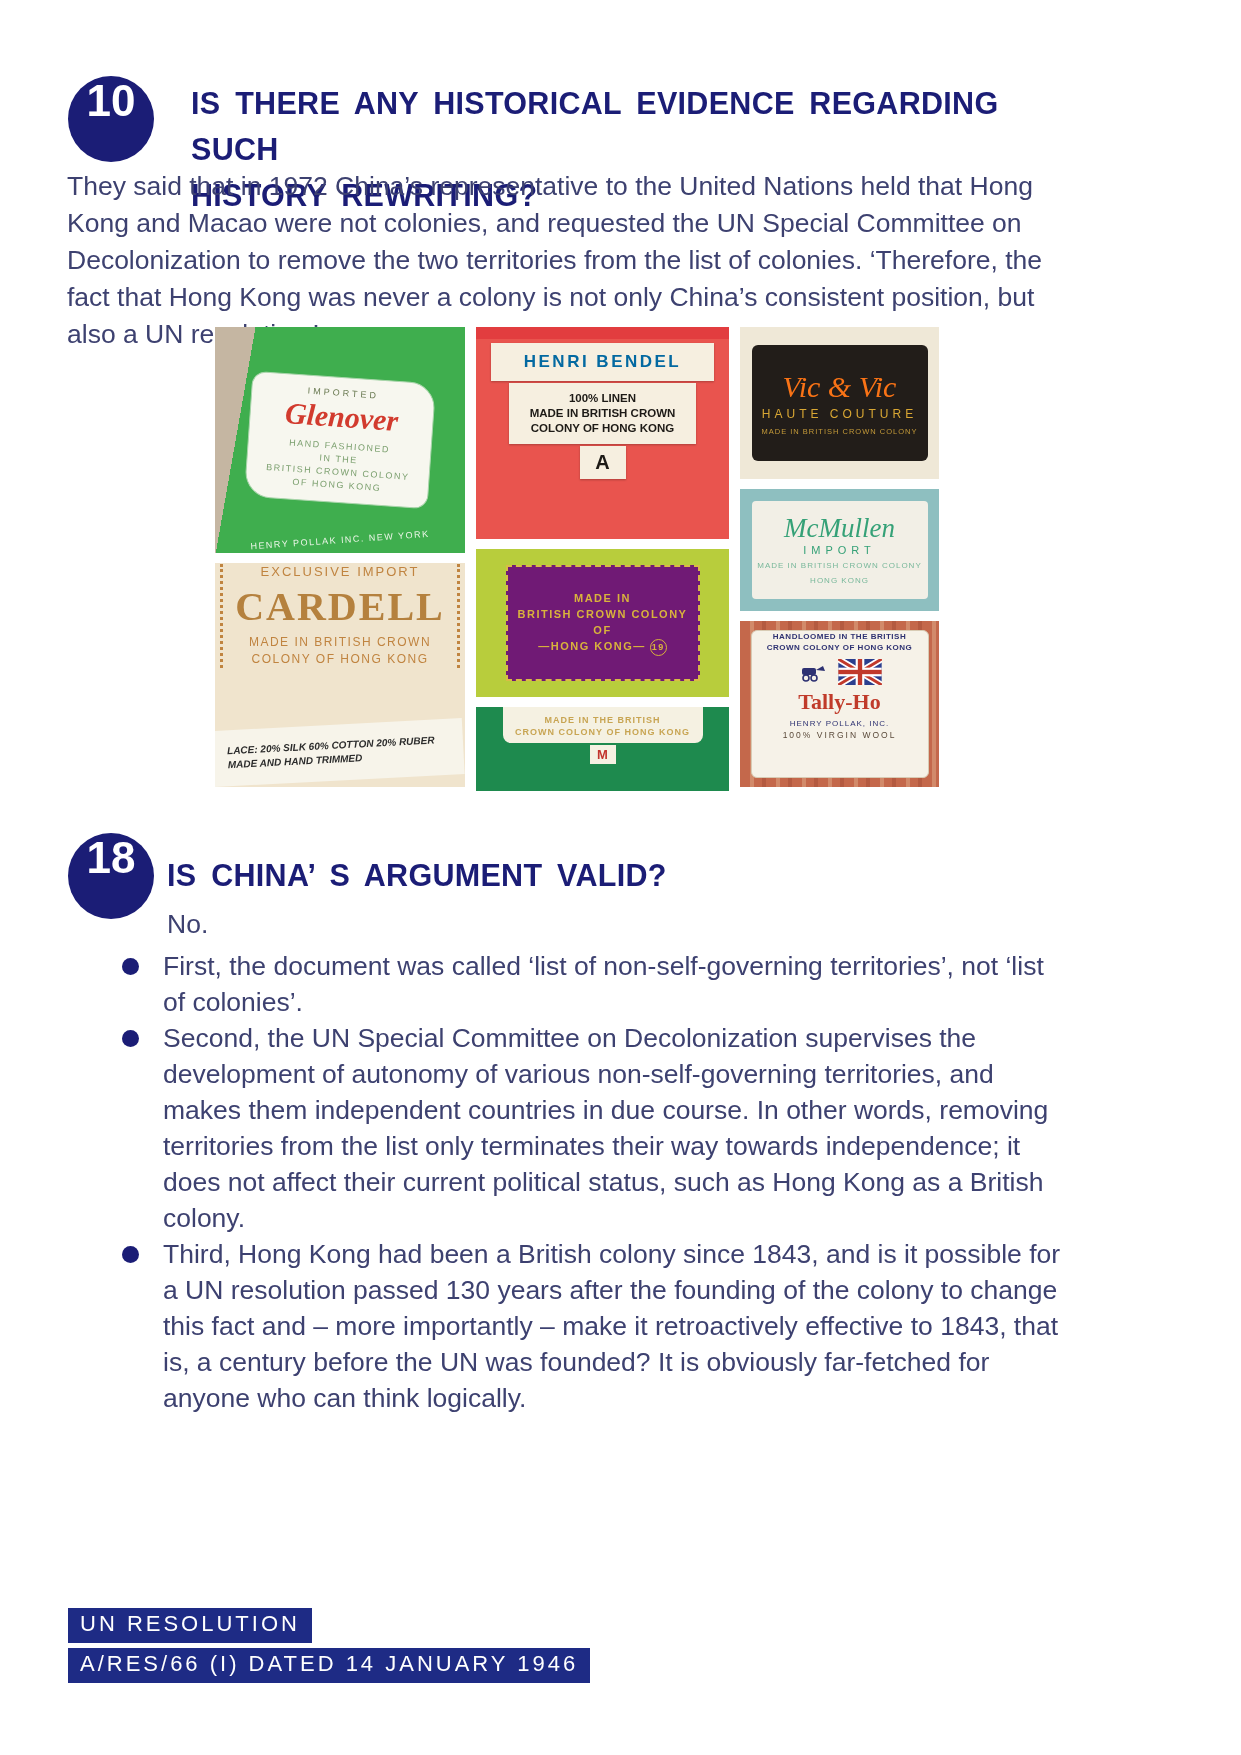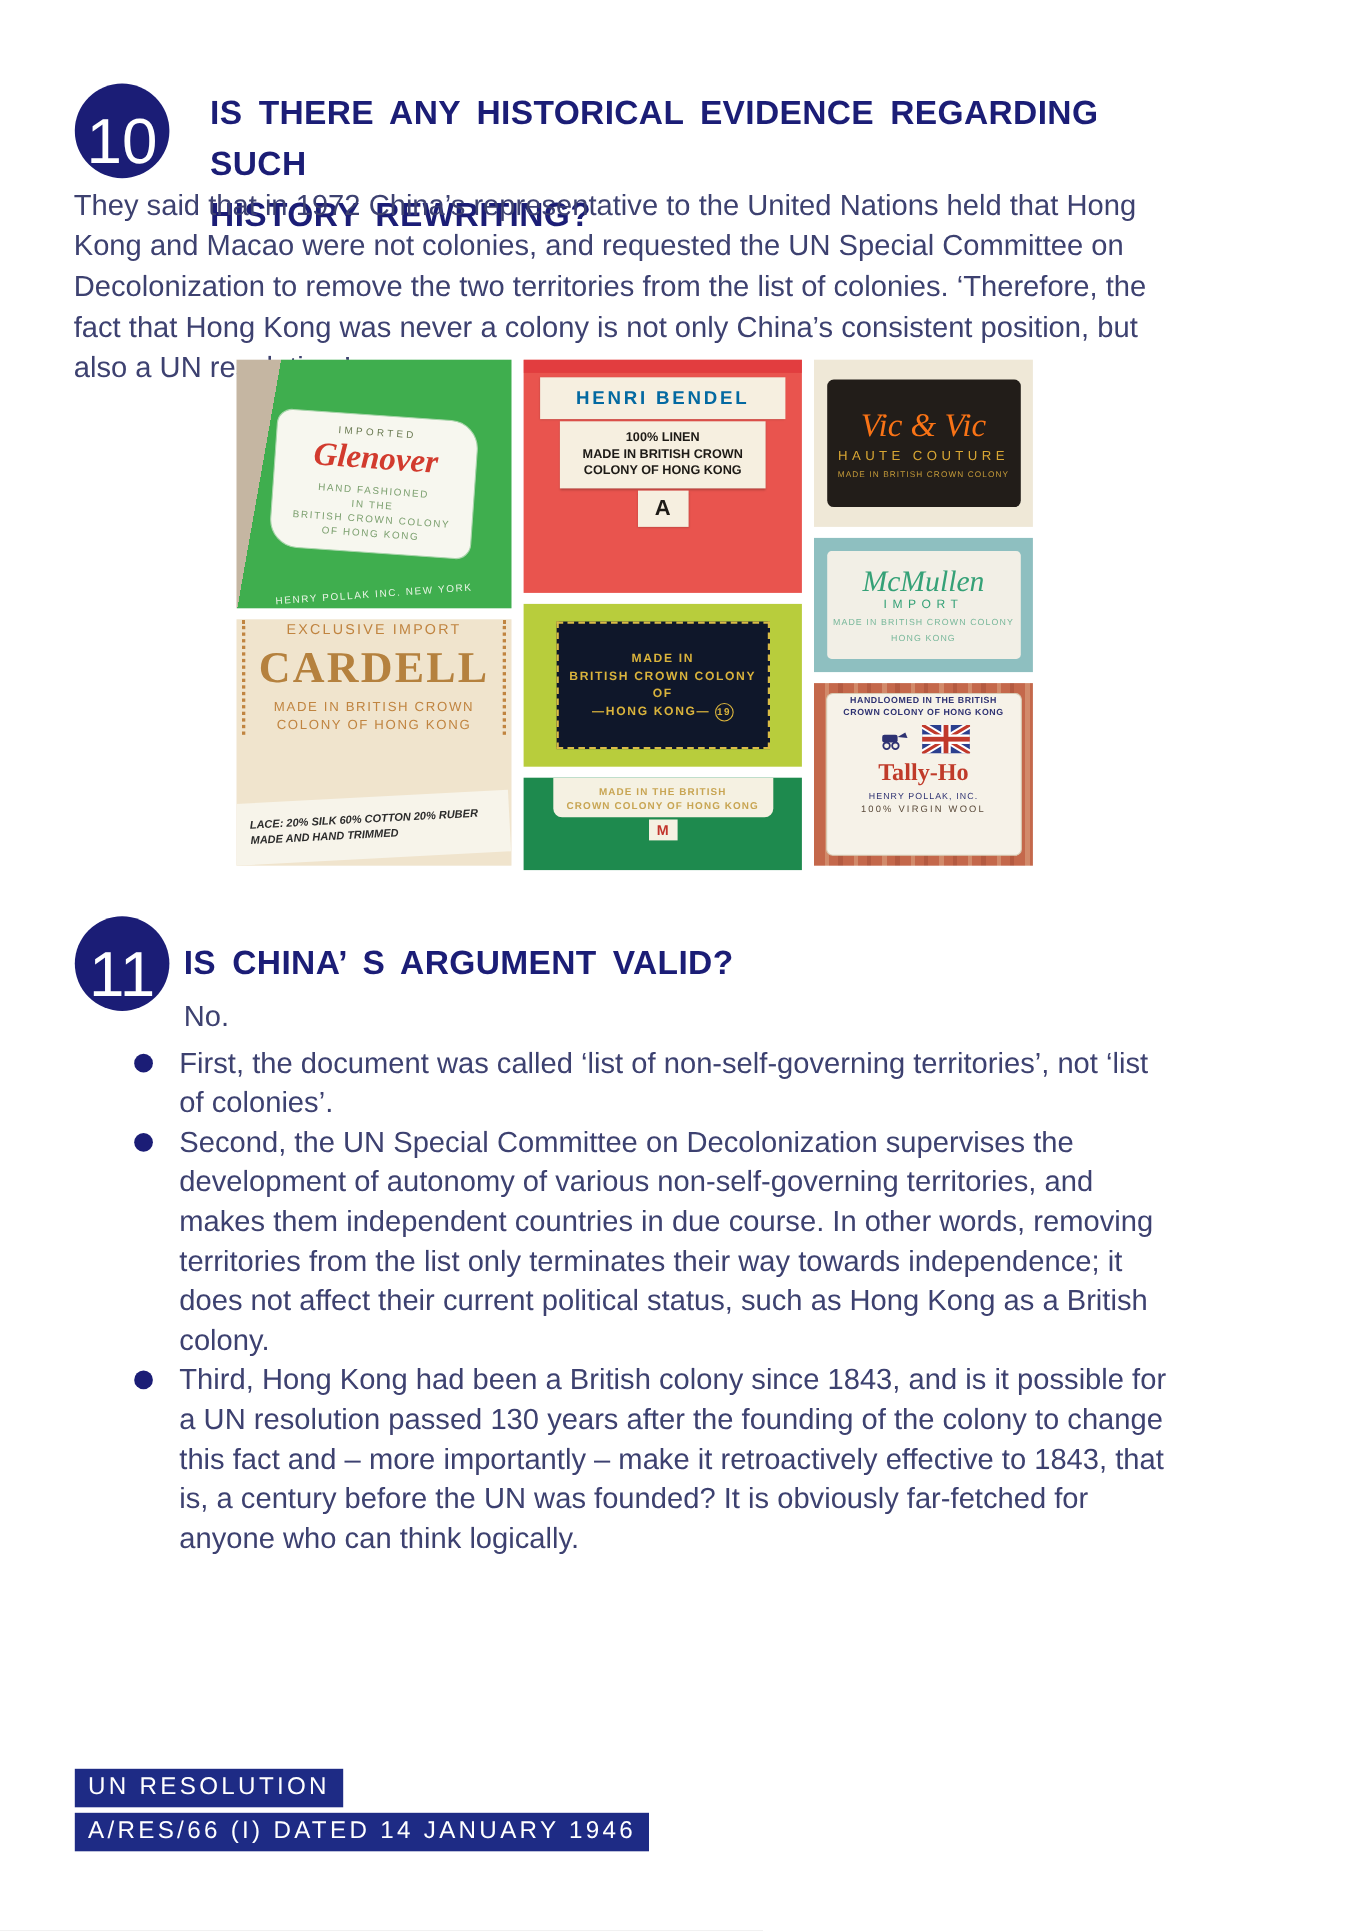--- a/index.html
+++ b/index.html
@@ -1,20 +1,20 @@
 <!DOCTYPE html>
 <html><head>
 <meta charset="utf-8">
 <style>
   html,body{margin:0;padding:0;background:#e8e8e8;}
   .page{position:relative;width:1241px;height:1755px;background:#ffffff;overflow:hidden;
         font-family:"Liberation Sans",sans-serif;margin:0 auto;}
   
   .badge{position:absolute;width:86px;height:86px;border-radius:50%;background:#1b1d76;
-         color:#fff;font-weight:normal;font-size:58px;display:flex;align-items:flex-end;justify-content:center;}
+         color:#fff;font-weight:bold;font-size:44px;display:flex;align-items:flex-start;justify-content:center;}
   .qtitle{position:absolute;color:#1b1d76;font-weight:bold;font-size:30.5px;line-height:46px;
           letter-spacing:.3px;word-spacing:6px;}
   .bodytext{color:#3d4170;font-size:26.5px;line-height:37px;}
   .para{position:absolute;left:67px;top:168px;width:978px;}
   
   .answer{position:absolute;left:167px;top:906px;}
   .bullets{position:absolute;left:122px;top:948px;width:960px;}
   .bullet{display:flex;align-items:flex-start;}
   .dot{flex:none;width:17px;height:17px;border-radius:50%;background:#1b1d76;margin:10px 24px 0 0;}
   .bullet .bodytext{line-height:36px;width:905px;}
@@ -60,21 +60,21 @@
   .cardell-inner{border-left:3px dotted #c08440;border-right:3px dotted #c08440;padding:0 12px;}
   .cardell-line0{color:#c08440;font-size:13px;letter-spacing:2px;}
   .cardell-brand{font-family:"Liberation Serif",serif;font-weight:bold;color:#b5813e;font-size:40px;
                  letter-spacing:2px;margin:4px 0;}
   .cardell-small{color:#c08440;font-size:12px;letter-spacing:1.5px;line-height:17px;}
   .lace{position:absolute;left:0;right:0;bottom:0;height:56px;background:#f7f4ea;color:#2c2c2c;
         font-weight:bold;font-style:italic;font-size:10px;line-height:14px;display:flex;flex-direction:column;
         justify-content:center;padding-left:14px;transform:rotate(-3deg);transform-origin:left bottom;}
   
   .t-madein{height:148px;background:#b8cd3c;}
-  .madein-label{background:#0f172a;border:2px dashed #d9bc45;width:190px;height:112px;display:flex;
+  .madein-label{background:#701a75;border:2px dashed #d9bc45;width:190px;height:112px;display:flex;
                 flex-direction:column;justify-content:center;color:#d9b33c;font-weight:bold;
                 font-size:11px;letter-spacing:1.5px;line-height:16px;}
   .circ19{display:inline-flex;align-items:center;justify-content:center;width:15px;height:15px;border:1.5px solid #d9b33c;
           border-radius:50%;font-size:9px;margin-left:4px;vertical-align:middle;}
   
   .t-greenm{height:84px;background:#1e8a4e;flex-direction:column;justify-content:flex-start;}
   .greenm-label{background:#f5f1e2;width:200px;padding:7px 0 5px;color:#c8a553;font-weight:bold;font-size:9px;
                 letter-spacing:1px;line-height:12px;border-radius:0 0 8px 8px;}
   .greenm-m{background:#f5f1e2;width:26px;padding:2px 0;color:#c2342c;font-weight:bold;font-size:13px;margin-top:2px;}
   
@@ -202,21 +202,21 @@
           </div>
           <div class="tally-brand">Tally-Ho</div>
           <div class="tally-foot1">HENRY POLLAK, INC.</div>
           <div class="tally-foot2">100% VIRGIN WOOL</div>
         </div>
       </div>
     </div>
   </div>
 
   <div class="badge" style="left:68px;top:833px;">
-    <span>11</span>
+    <span>18</span>
   </div>
   <div class="qtitle" style="left:167px;top:852px;width:900px;">IS CHINA’ S ARGUMENT VALID?</div>
   <div class="answer bodytext">No.</div>
   <div class="bullets">
     <div class="bullet">
       <div class="dot"></div>
       <div class="bodytext">First, the document was called ‘list of non-self-governing territories’, not ‘list of colonies’.</div>
     </div>
     <div class="bullet">
       <div class="dot"></div>

